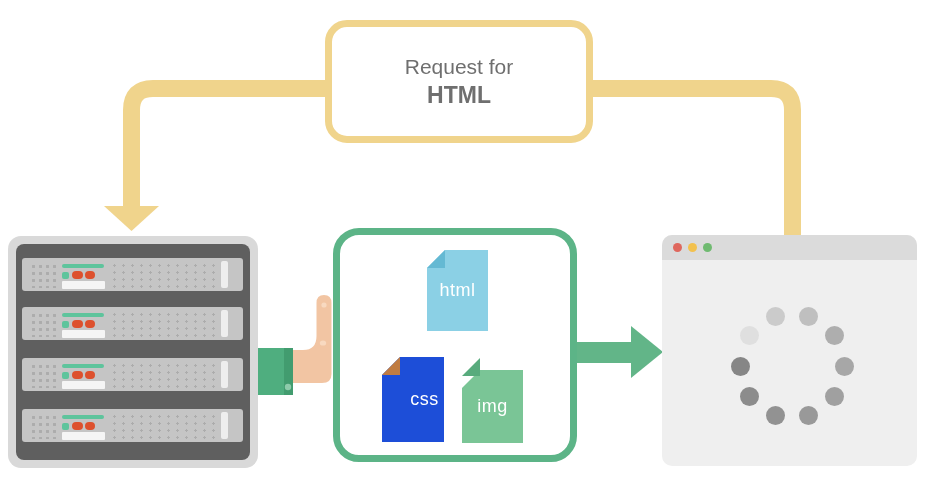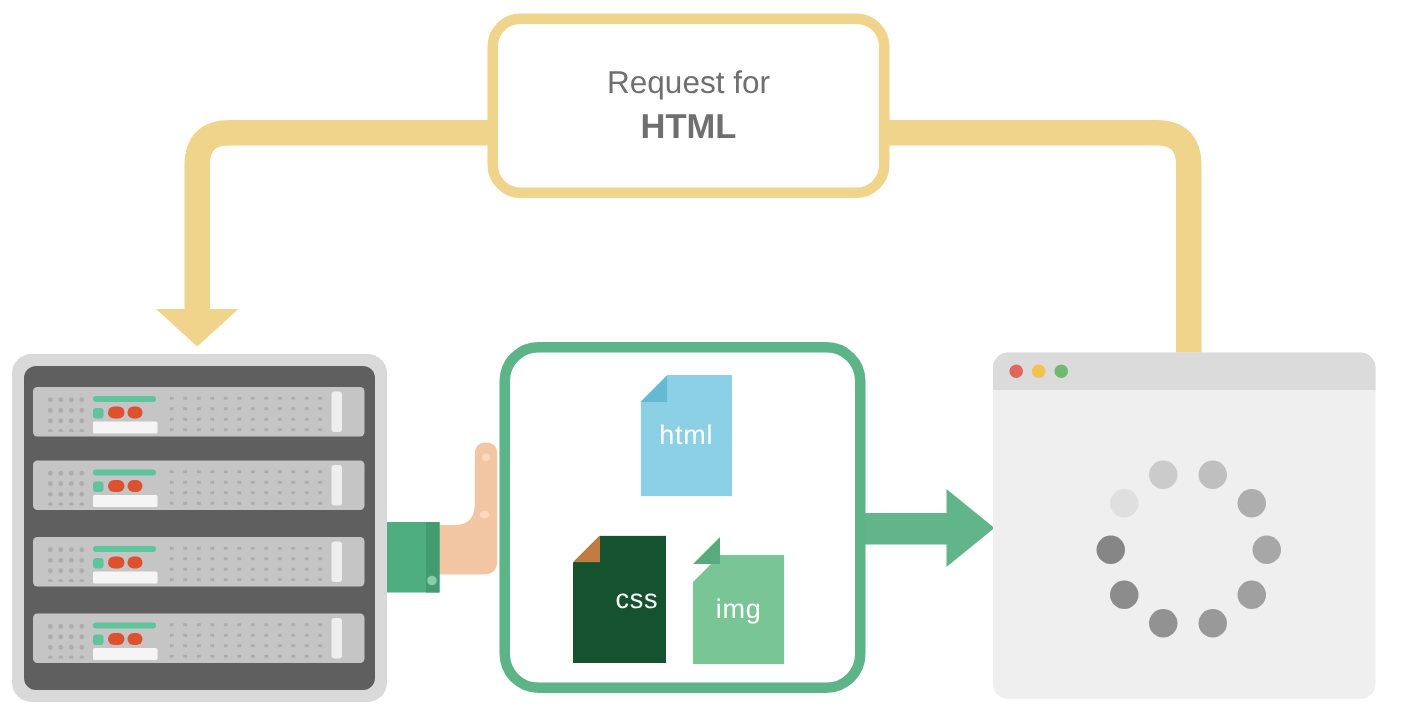--- a/index.html
+++ b/index.html
@@ -5,21 +5,21 @@
   html,body{margin:0;padding:0;background:#ffffff;}
   .canvas{
     position:relative;width:936px;height:478px;background:#ffffff;overflow:hidden;
     font-family:"Liberation Sans", sans-serif;
   }
   .abs{position:absolute;}
   svg{display:block;overflow:visible;}
 
   
   .request-label{
-    left:325px;top:9px;width:268px;height:123px;box-sizing:border-box;
+    left:325px;top:20px;width:268px;height:123px;box-sizing:border-box;
     background:#ffffff;border:7px solid var(--arrow-yellow);border-radius:22px;
     display:flex;flex-direction:column;align-items:center;justify-content:center;gap:3px;
     color:var(--label-text);text-align:center;
   }
   .request-label .l1{font-size:21px;}
   .request-label .l2{font-size:23px;font-weight:bold;}
 
   
   .rack-outer{left:8px;top:236px;width:250px;height:232px;background:var(--rack-outer);border-radius:13px;}
   .rack-inner{position:absolute;left:8px;top:8px;width:234px;height:216px;background:var(--rack-inner);border-radius:8px;}
@@ -133,21 +133,21 @@
   <div class="abs files-box"></div>
 
   <div class="abs file file-html">
     <div class="file-body" style="background: rgb(139, 208, 229);">
       <span class="file-label">html</span>
     </div>
     <div class="file-fold" style="background: rgb(100, 185, 211);"></div>
   </div>
 
   <div class="abs file file-css">
-    <div class="file-body" style="background: #14532d; padding-left: 23px;">
+    <div class="file-body" style="background: #1d4ed8; padding-left: 23px;">
       <span class="file-label">css</span>
     </div>
     <div class="file-fold" style="background: rgb(192, 124, 66);"></div>
   </div>
 
   <div class="abs file file-img">
     <div class="file-body" style="background: rgb(122, 197, 150); margin-top: 12px;">
       <span class="file-label">img</span>
     </div>
     <div class="file-fold" style="background: rgb(88, 171, 125);"></div>

